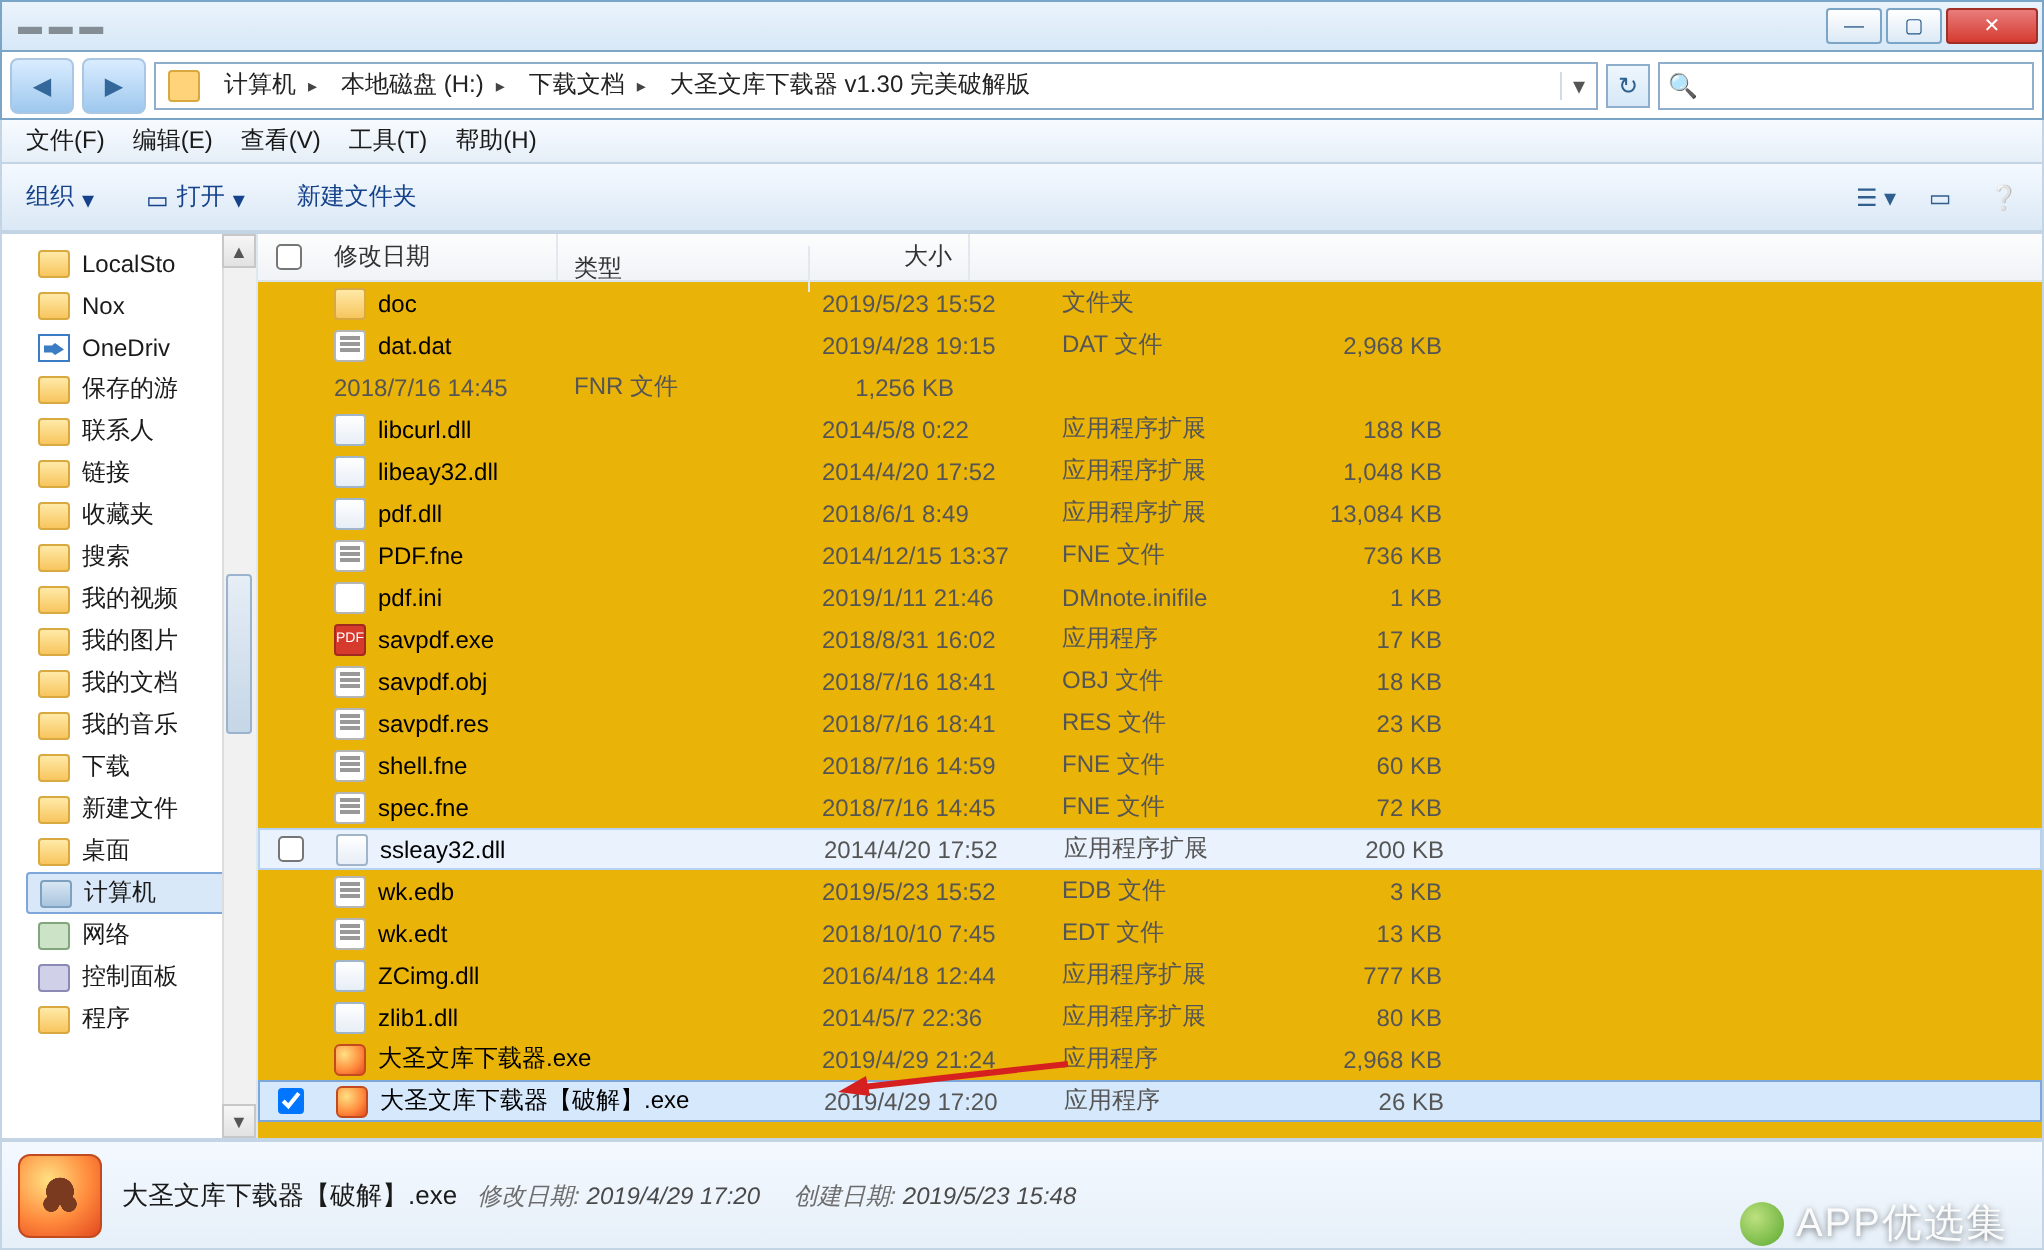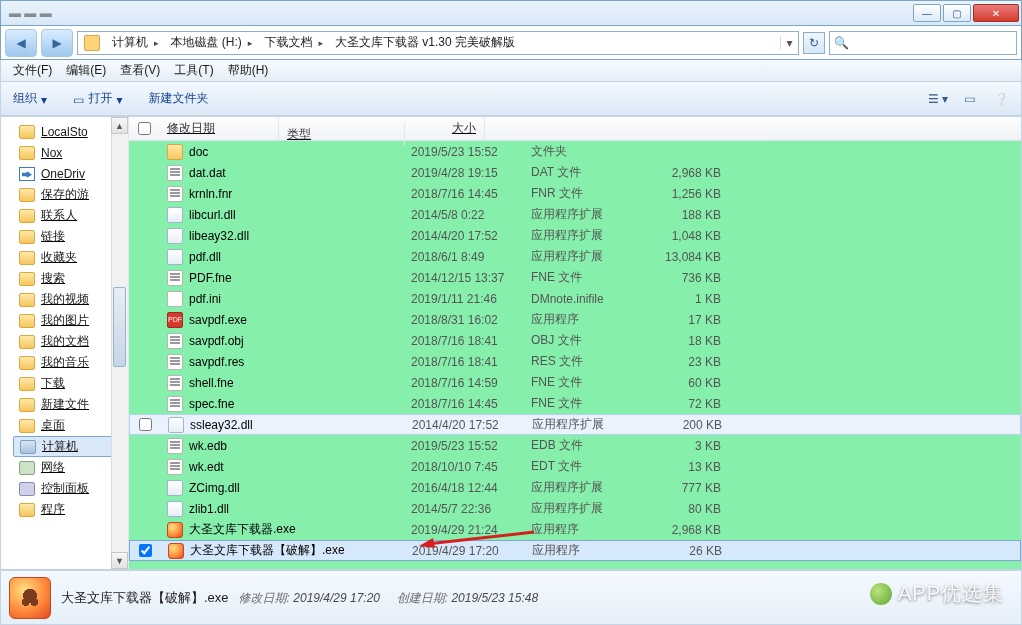--- a/index.html
+++ b/index.html
@@ -29,21 +29,21 @@
 .menubar { height:22px; background:linear-gradient(#f7fbff,#e5eef7); border:1px solid #c3d4e4; border-top:none; display:flex; align-items:center; padding:0 6px; gap:2px;}
 .menubar span { padding:2px 6px; color:#1a1a1a; }
 
 
 .toolbar { height:34px; background:linear-gradient(#f4f9ff,#dbe8f5); border:1px solid #c3d4e4; border-top:none; display:flex; align-items:center; padding:0 6px; gap:14px; }
 .toolbar .tbtn { display:flex; align-items:flex-end; gap:4px; color:#15428b; padding:3px 6px; }
 .toolbar .right { margin-left:auto; display:flex; gap:6px; }
 .toolbar .iconbtn { width:26px; height:22px; border:1px solid transparent; display:flex;align-items:center;justify-content:center; color:#2f5e8f;}
 
 
-.main { position:absolute; top:116px; left:0; right:0; bottom:55px; border:1px solid #c3d4e4; background:#86efac; display:flex;text-decoration:underline; }
+.main { position:absolute; top:116px; left:0; right:0; bottom:55px; border:1px solid #c3d4e4; background:#eab308; display:flex; }
 .sidebar { width:128px; border-right:1px solid #dfe7ef; overflow:hidden; background:#fff; position:relative;}
 .sidebar-inner { padding:4px 0 4px 12px; }
 .tree-item { display:flex; align-items:center; gap:6px; height:21px; padding-left:6px; color:#1a1a1a; white-space:nowrap; overflow:hidden;}
 .tree-item.selected { background:#d9e8f8; border:1px solid #7da7d9; border-radius:2px; margin-right:4px;}
 .tree-item .fold { width:16px; height:14px; background:linear-gradient(#ffe9a8,#f7c55e); border:1px solid #d8a93f; border-radius:2px;}
 .tree-item .comp { width:16px;height:14px; background:linear-gradient(#d7e6f3,#a9c4dd); border:1px solid #7ea1c1; border-radius:2px;}
 .tree-item .net { width:16px;height:14px; background:#cde3c7; border:1px solid #7fa779; border-radius:2px;}
 .tree-item .cp { width:16px;height:14px; background:#d0d0e8; border:1px solid #8a8ab5; border-radius:2px;}
 .tree-item .od { width:16px;height:14px; background:#fff; border:1px solid #3b7cc5; position:relative;}
 .tree-item .od::after{content:"";position:absolute;inset:2px;background:#3b7cc5;clip-path:polygon(0 40%,40% 40%,55% 25%,100% 65%,55% 100%,40% 85%,0 85%);}
@@ -82,21 +82,21 @@
 .arrow-annot svg{ width:100%; height:100%;}
 
 
 .details { position:absolute; left:0; right:0; bottom:0; height:55px; background:linear-gradient(#f4f9ff,#e6eff8); border:1px solid #c3d4e4; border-top:1px solid #c3d4e4; display:flex; align-items:center; padding:4px 8px; gap:10px;}
 .details .bigicon { width:42px; height:42px; background:radial-gradient(circle at 35% 30%,#ffe082,#ff8a3c 55%,#e2481f); border:1px solid #c24a1e; border-radius:6px; position:relative;}
 .details .bigicon::after{content:"";position:absolute;inset:9px 9px 6px 9px;background:radial-gradient(circle at 50% 35%,#7a3a1f 0 35%,transparent 36%),radial-gradient(circle at 30% 60%,#7a3a1f 0 18%,transparent 19%),radial-gradient(circle at 70% 60%,#7a3a1f 0 18%,transparent 19%);}
 .details .meta { color:#3a3a3a; line-height:16px;}
 .details .meta .t { font-size:13px; color:#1a1a1a;}
 .details .kv { color:#6d6d6d;font-style:italic; }
 .details .kv b { color:#4a4a4a; font-weight:normal;}
-.watermark { position:absolute; right:18px; bottom:18px; color:rgba(255,255,255,.92); font-size:20px; letter-spacing:1px; display:flex; align-items:center; gap:6px; text-shadow:0 1px 3px rgba(0,0,0,.5);}
+.watermark { position:absolute; right:18px; bottom:0; color:rgba(255,255,255,.92); font-size:20px; letter-spacing:1px; display:flex; align-items:center; gap:6px; text-shadow:0 1px 3px rgba(0,0,0,.5);}
 .watermark .wm-ico{ width:22px;height:22px;border-radius:50%; background:radial-gradient(circle at 35% 35%,#bde17f,#5aa82f);}
 </style>
 </head>
 <body>
 
 <div class="titlebar">
   <div class="title-icons">▬ ▬ ▬</div>
   <div class="btn">—</div>
   <div class="btn">▢</div>
   <div class="btn close">✕</div>
@@ -276,24 +276,20 @@
             <span>dat.dat</span>
           </div>
     <div class="cell date">2019/4/28 19:15</div>
     <div class="cell type">DAT 文件</div>
     <div class="cell size">2,968 KB</div>
         </div>
         <div class="row">
     <div class="chk">
             <input type="checkbox" style="">
           </div>
-    <div class="cell name">
-            <span class="ficon doc"></span>
-            <span>krnln.fnr</span>
-          </div>
     <div class="cell date">2018/7/16 14:45</div>
     <div class="cell type">FNR 文件</div>
     <div class="cell size">1,256 KB</div>
         </div>
         <div class="row">
     <div class="chk">
             <input type="checkbox" style="">
           </div>
     <div class="cell name">
             <span class="ficon dll"></span>

